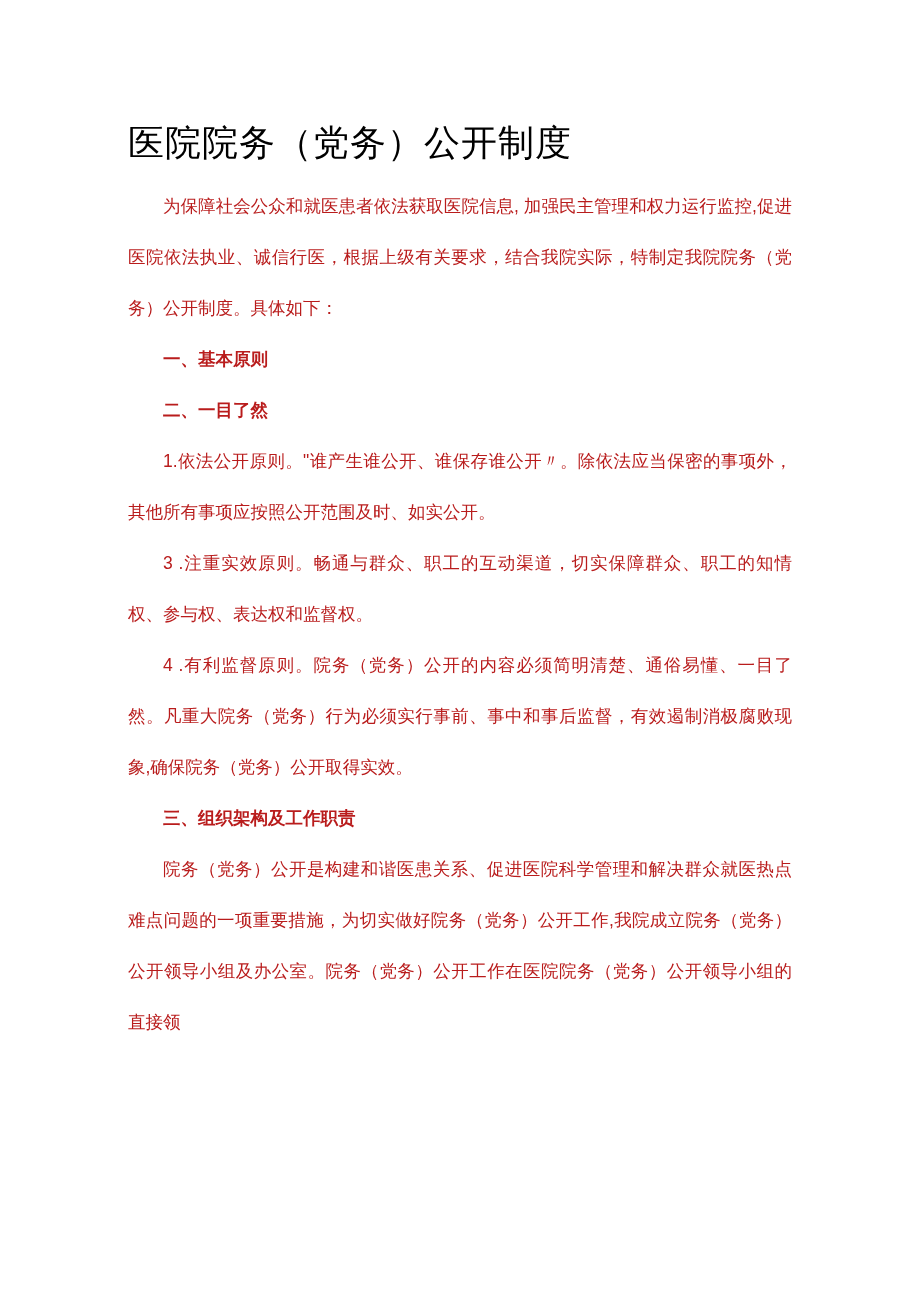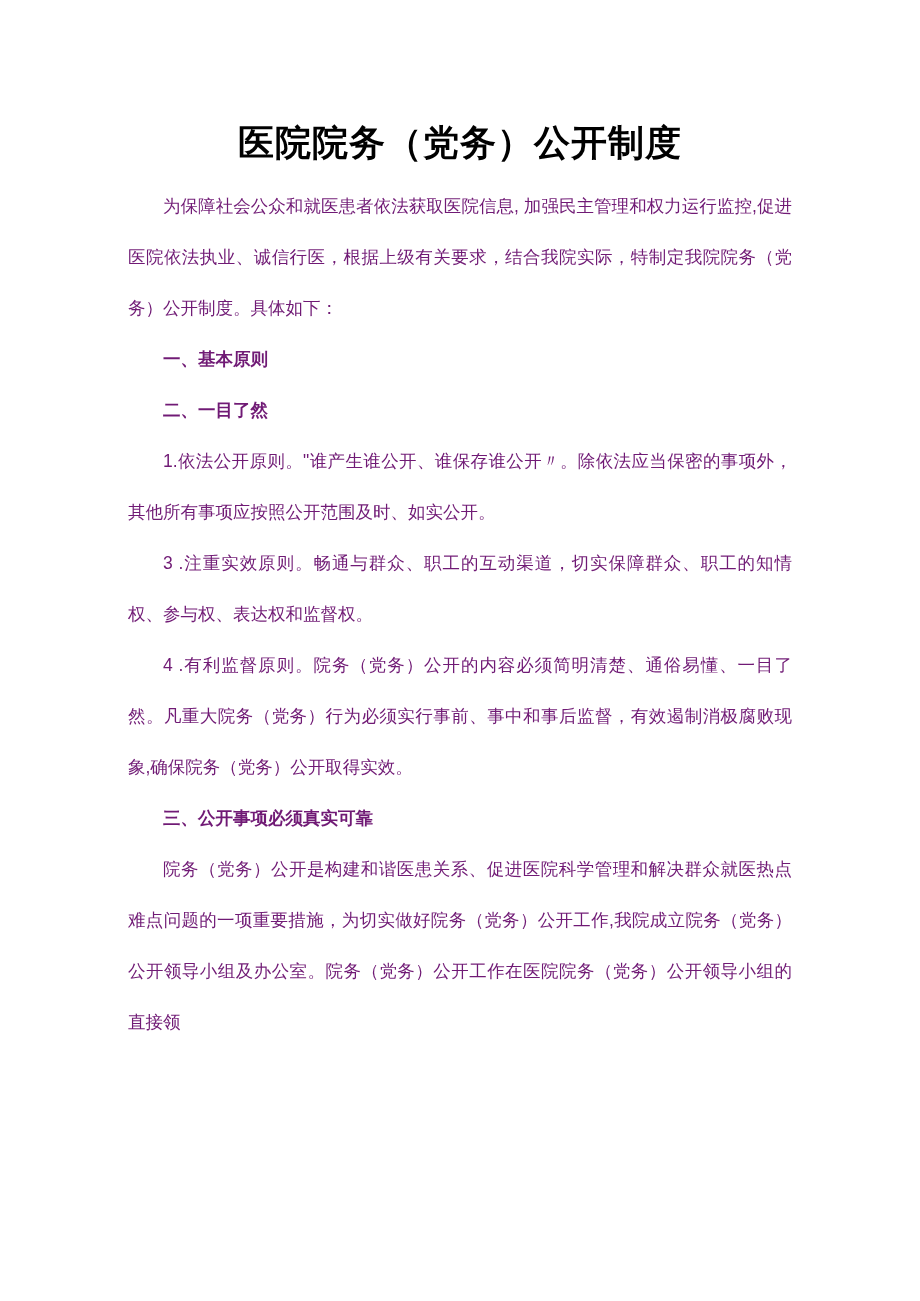--- a/index.html
+++ b/index.html
@@ -18,54 +18,53 @@
     box-sizing: border-box;
   }
   .doc {
     box-sizing: border-box;
     padding: 121px 128px 0 128px;
   }
   .title {
     margin: 0;
     font-size: 36px;
     line-height: 44px;
-    font-weight: bold;
-    text-align: center;
+    font-weight: normal;
     color: #000000;
     letter-spacing: 1px;
   }
   .body {
     margin-top: 16px;
   }
   .para {
     margin: 0;
     font-size: 17.5px;
     line-height: 51px;
     text-indent: 2em;
     text-align: justify;
     text-align-last: left;
     text-justify: inter-ideograph;
-    color: #701a75;
+    color: #b91c1c;
     word-break: break-all;
   }
   .para.heading {
     font-weight: bold;
     text-align: left;
   }
 </style>
 </head>
 <body>
 
 <div class="page">
   <div class="doc">
     <h1 class="title">医院院务（党务）公开制度</h1>
     <div class="body">
         <p class="para">为保障社会公众和就医患者依法获取医院信息, 加强民主管理和权力运行监控,促进医院依法执业、诚信行医，根据上级有关要求，结合我院实际，特制定我院院务（党务）公开制度。具体如下：</p>
         <p class="para heading">一、基本原则</p>
         <p class="para heading">二、一目了然</p>
         <p class="para">1.依法公开原则。"谁产生谁公开、谁保存谁公开〃。除依法应当保密的事项外，其他所有事项应按照公开范围及时、如实公开。</p>
         <p class="para">3 .注重实效原则。畅通与群众、职工的互动渠道，切实保障群众、职工的知情权、参与权、表达权和监督权。</p>
         <p class="para">4 .有利监督原则。院务（党务）公开的内容必须简明清楚、通俗易懂、一目了然。凡重大院务（党务）行为必须实行事前、事中和事后监督，有效遏制消极腐败现象,确保院务（党务）公开取得实效。</p>
-        <p class="para heading">三、公开事项必须真实可靠</p>
+        <p class="para heading">三、组织架构及工作职责</p>
         <p class="para">院务（党务）公开是构建和谐医患关系、促进医院科学管理和解决群众就医热点难点问题的一项重要措施，为切实做好院务（党务）公开工作,我院成立院务（党务）公开领导小组及办公室。院务（党务）公开工作在医院院务（党务）公开领导小组的直接领</p>
       </div>
   </div>
 </div>
 
 </body></html>

